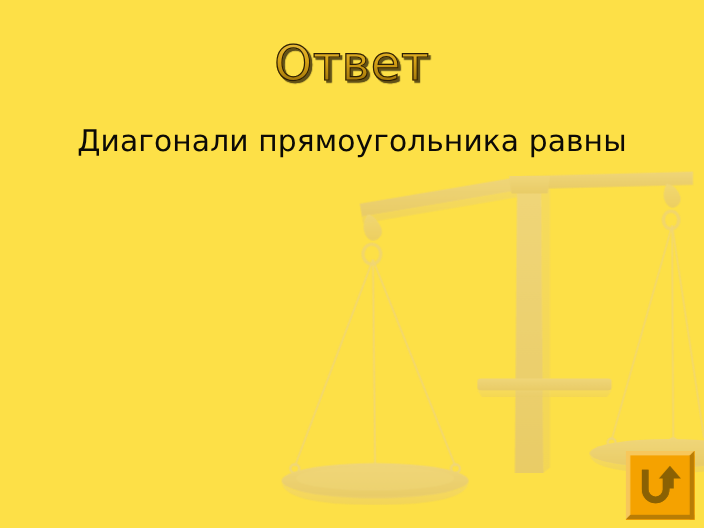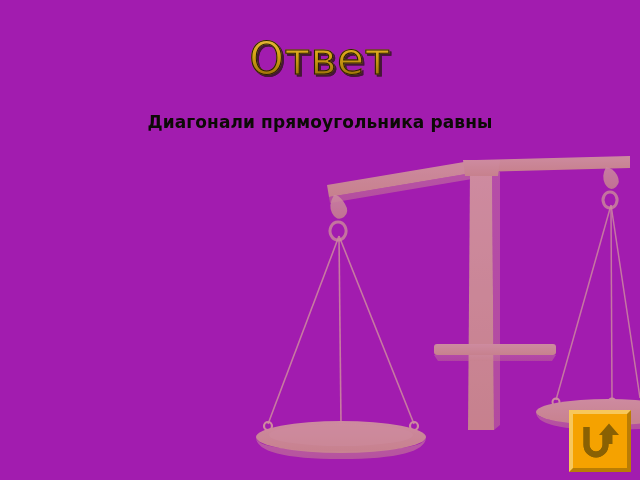--- a/index.html
+++ b/index.html
@@ -5,21 +5,21 @@
   html, body {
     margin: 0;
     padding: 0;
     background: #808080;
   }
   #slide {
     position: relative;
     width: 640px;
     height: 480px;
     overflow: hidden;
-    background: #a21caf;
+    background: #fde047;
     font-family: "DejaVu Sans", "Liberation Sans", sans-serif;
     -webkit-font-smoothing: antialiased;
   }
 
   
   #watermark {
     position: absolute;
     left: 0; top: 0;
     width: 640px; height: 480px;
     pointer-events: none;
@@ -52,22 +52,22 @@
   
   #body-wrap {
     position: absolute;
     left: 0;
     top: 112px;
     width: 640px;
     text-align: center;
   }
   #body-text {
     display: inline-block;
-    font-size: 17px;
-    font-weight: 700;
+    font-size: 27px;
+    font-weight: 400;
     color: #0c0a06;
     line-height: 1.25;
     letter-spacing: 0.1px;
   }
 
   
   #return-button {
     position: absolute;
     left: 569px;
     top: 410px;

